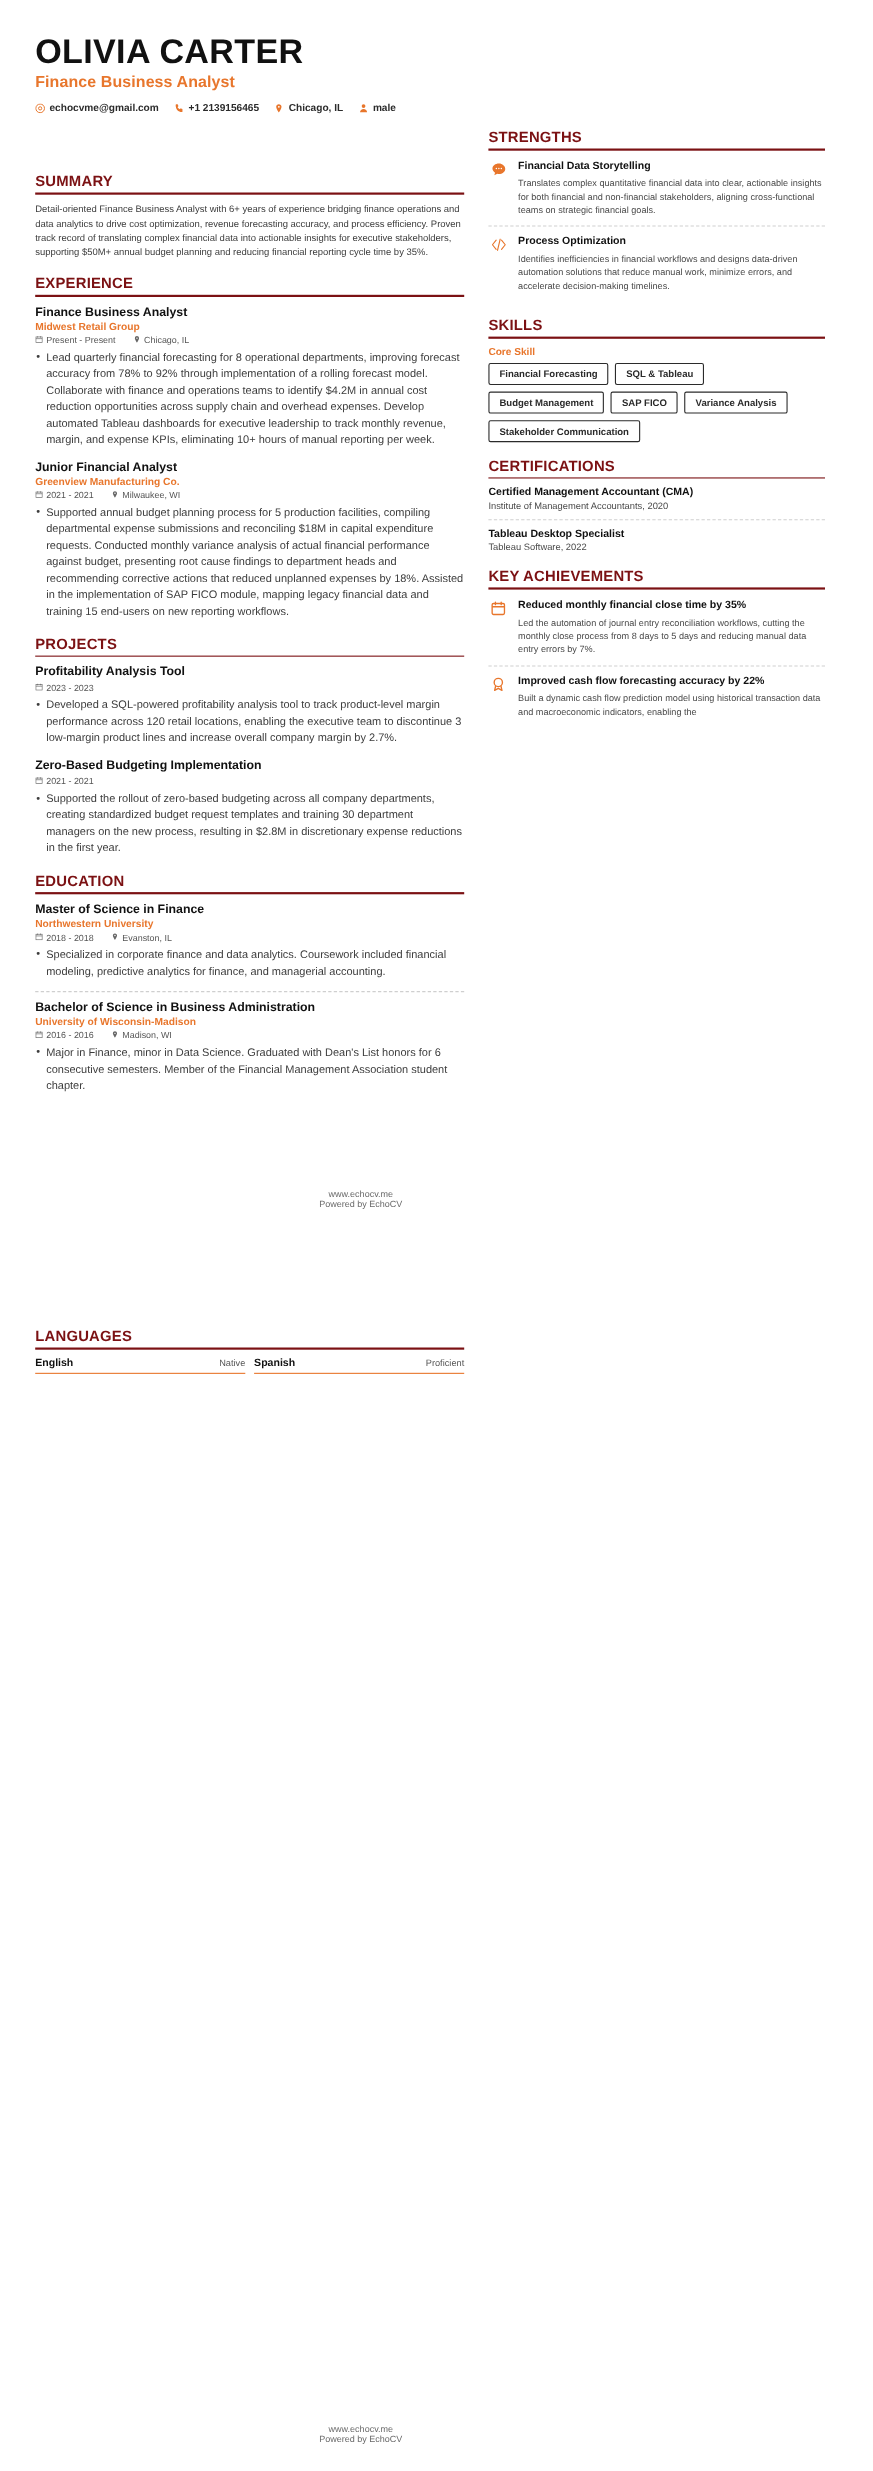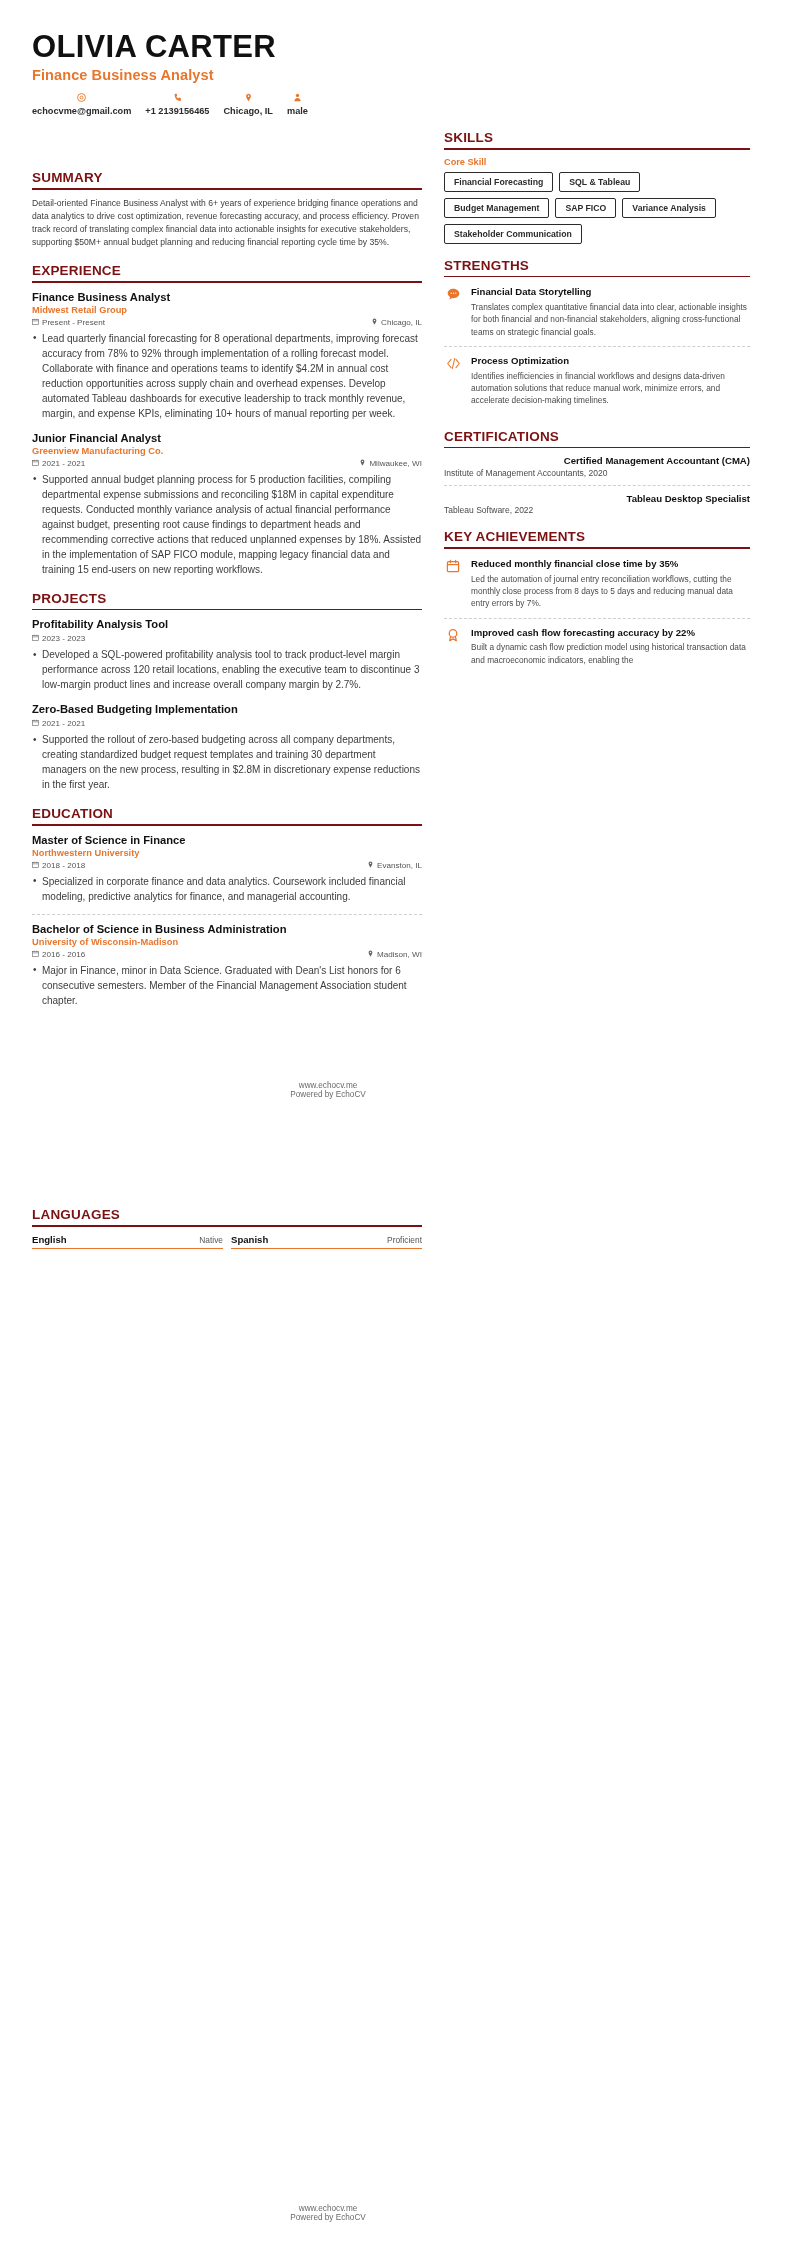--- a/index.html
+++ b/index.html
@@ -42,21 +42,21 @@
   }
   .contact-row {
     display: flex;
     align-items: center;
     gap: 14px;
     margin-top: 10px;
     font-size: 9.2px;
     font-weight: bold;
     color: #2b2b2b;
   }
-  .contact-item { display: flex; align-items: center; gap: 4px; white-space: nowrap; flex-direction: column; }
+  .contact-item { display: flex; align-items: center; gap: 4px; white-space: nowrap; }
   .contact-item svg { display: block; }
 
   
   .columns {
     display: flex;
     gap: 22px;
     margin-top: 14px;
     align-items: flex-start;
   }
   .col-left { width: 390px; flex: 0 0 390px; margin-top: 40px; }
@@ -100,21 +100,20 @@
     color: #E8762C;
     margin-top: 1px;
   }
   .entry-meta {
     display: flex;
     align-items: center;
     gap: 16px;
     margin-top: 3px;
     font-size: 8.1px;
     color: #555;
-    justify-content: space-between;
   }
   .meta-item { display: flex; align-items: center; gap: 3px; }
   .bullets { margin-top: 4px; padding-left: 0; list-style: none; }
   .bullets li {
     position: relative;
     padding-left: 10px;
     font-size: 10px;
     line-height: 1.5;
     color: #3c3c3c;
     margin-bottom: 2px;
@@ -159,21 +158,21 @@
     padding: 4px 9px;
     font-size: 8.7px;
     font-weight: bold;
     color: #2b2b2b;
     background: #fff;
     white-space: nowrap;
   }
 
   
   .cert + .cert { border-top: 1px dashed #cfcfcf; margin-top: 7px; padding-top: 7px; }
-  .cert-name { font-size: 9.6px; font-weight: bold; color: #111; text-align: right; }
+  .cert-name { font-size: 9.6px; font-weight: bold; color: #111; }
   .cert-sub { font-size: 8.5px; color: #4a4a4a; margin-top: 1.5px; }
 
   
   .lang-grid { display: flex; gap: 8px; }
   .lang-item { flex: 1; }
   .lang-row {
     display: flex;
     justify-content: space-between;
     align-items: baseline;
     border-bottom: 1.6px solid #E8762C;
@@ -420,66 +419,66 @@
               <li>Major in Finance, minor in Data Science. Graduated with Dean's List honors for 6 consecutive semesters. Member of the Financial Management Association student chapter.</li>
             </ul>
           </div>
         </div>
 
       </div>
 
       <div class="col-right">
 
         <div class="sec">
+          <div class="sec-title">STRENGTHS</div>
+          <div class="sec-rule"></div>
+
+          <div class="ic-item">
+            <div class="ic-box">
+              <svg width="15" height="15" viewBox="0 0 16 16">
+                  <path d="M8 1.8c-3.4 0-6.2 2.2-6.2 4.9 0 1.6 1 3 2.5 3.9l-.7 2.6 2.9-1.5c.5.1 1 .2 1.5.2 3.4 0 6.2-2.2 6.2-4.9S11.4 1.8 8 1.8z" fill="#E8762C"></path>
+                  <circle cx="5.6" cy="6.6" r=".7" fill="#fff"></circle>
+                  <circle cx="8" cy="6.6" r=".7" fill="#fff"></circle>
+                  <circle cx="10.4" cy="6.6" r=".7" fill="#fff"></circle>
+                </svg>
+            </div>
+            <div class="ic-body">
+              <div class="ic-title">Financial Data Storytelling</div>
+              <div class="ic-desc">Translates complex quantitative financial data into clear, actionable insights for both financial and non-financial stakeholders, aligning cross-functional teams on strategic financial goals.</div>
+            </div>
+          </div>
+
+          <div class="ic-item">
+            <div class="ic-box">
+              <svg width="15" height="15" viewBox="0 0 16 16">
+                  <path d="M5.4 3.6L1.8 8l3.6 4.4M10.6 3.6L14.2 8l-3.6 4.4M9.3 2.6L6.7 13.4" fill="none" stroke="#E8762C" stroke-width="1.1" stroke-linecap="round" stroke-linejoin="round"></path>
+                </svg>
+            </div>
+            <div class="ic-body">
+              <div class="ic-title">Process Optimization</div>
+              <div class="ic-desc">Identifies inefficiencies in financial workflows and designs data-driven automation solutions that reduce manual work, minimize errors, and accelerate decision-making timelines.</div>
+            </div>
+          </div>
+        </div>
+
+        <div class="sec">
           <div class="sec-title">SKILLS</div>
           <div class="sec-rule"></div>
           <div class="skill-group-label">Core Skill</div>
           <div class="chips">
             <span class="chip">Financial Forecasting</span>
             <span class="chip">SQL &amp; Tableau</span>
             <span class="chip">Budget Management</span>
             <span class="chip">SAP FICO</span>
             <span class="chip">Variance Analysis</span>
             <span class="chip">Stakeholder Communication</span>
           </div>
         </div>
 
         <div class="sec">
-          <div class="sec-title">STRENGTHS</div>
-          <div class="sec-rule"></div>
-
-          <div class="ic-item">
-            <div class="ic-box">
-              <svg width="15" height="15" viewBox="0 0 16 16">
-                  <path d="M8 1.8c-3.4 0-6.2 2.2-6.2 4.9 0 1.6 1 3 2.5 3.9l-.7 2.6 2.9-1.5c.5.1 1 .2 1.5.2 3.4 0 6.2-2.2 6.2-4.9S11.4 1.8 8 1.8z" fill="#E8762C"></path>
-                  <circle cx="5.6" cy="6.6" r=".7" fill="#fff"></circle>
-                  <circle cx="8" cy="6.6" r=".7" fill="#fff"></circle>
-                  <circle cx="10.4" cy="6.6" r=".7" fill="#fff"></circle>
-                </svg>
-            </div>
-            <div class="ic-body">
-              <div class="ic-title">Financial Data Storytelling</div>
-              <div class="ic-desc">Translates complex quantitative financial data into clear, actionable insights for both financial and non-financial stakeholders, aligning cross-functional teams on strategic financial goals.</div>
-            </div>
-          </div>
-
-          <div class="ic-item">
-            <div class="ic-box">
-              <svg width="15" height="15" viewBox="0 0 16 16">
-                  <path d="M5.4 3.6L1.8 8l3.6 4.4M10.6 3.6L14.2 8l-3.6 4.4M9.3 2.6L6.7 13.4" fill="none" stroke="#E8762C" stroke-width="1.1" stroke-linecap="round" stroke-linejoin="round"></path>
-                </svg>
-            </div>
-            <div class="ic-body">
-              <div class="ic-title">Process Optimization</div>
-              <div class="ic-desc">Identifies inefficiencies in financial workflows and designs data-driven automation solutions that reduce manual work, minimize errors, and accelerate decision-making timelines.</div>
-            </div>
-          </div>
-        </div>
-
-        <div class="sec">
           <div class="sec-title">CERTIFICATIONS</div>
           <div class="sec-rule"></div>
           <div class="cert">
             <div class="cert-name">Certified Management Accountant (CMA)</div>
             <div class="cert-sub">Institute of Management Accountants, 2020</div>
           </div>
           <div class="cert">
             <div class="cert-name">Tableau Desktop Specialist</div>
             <div class="cert-sub">Tableau Software, 2022</div>
           </div>

